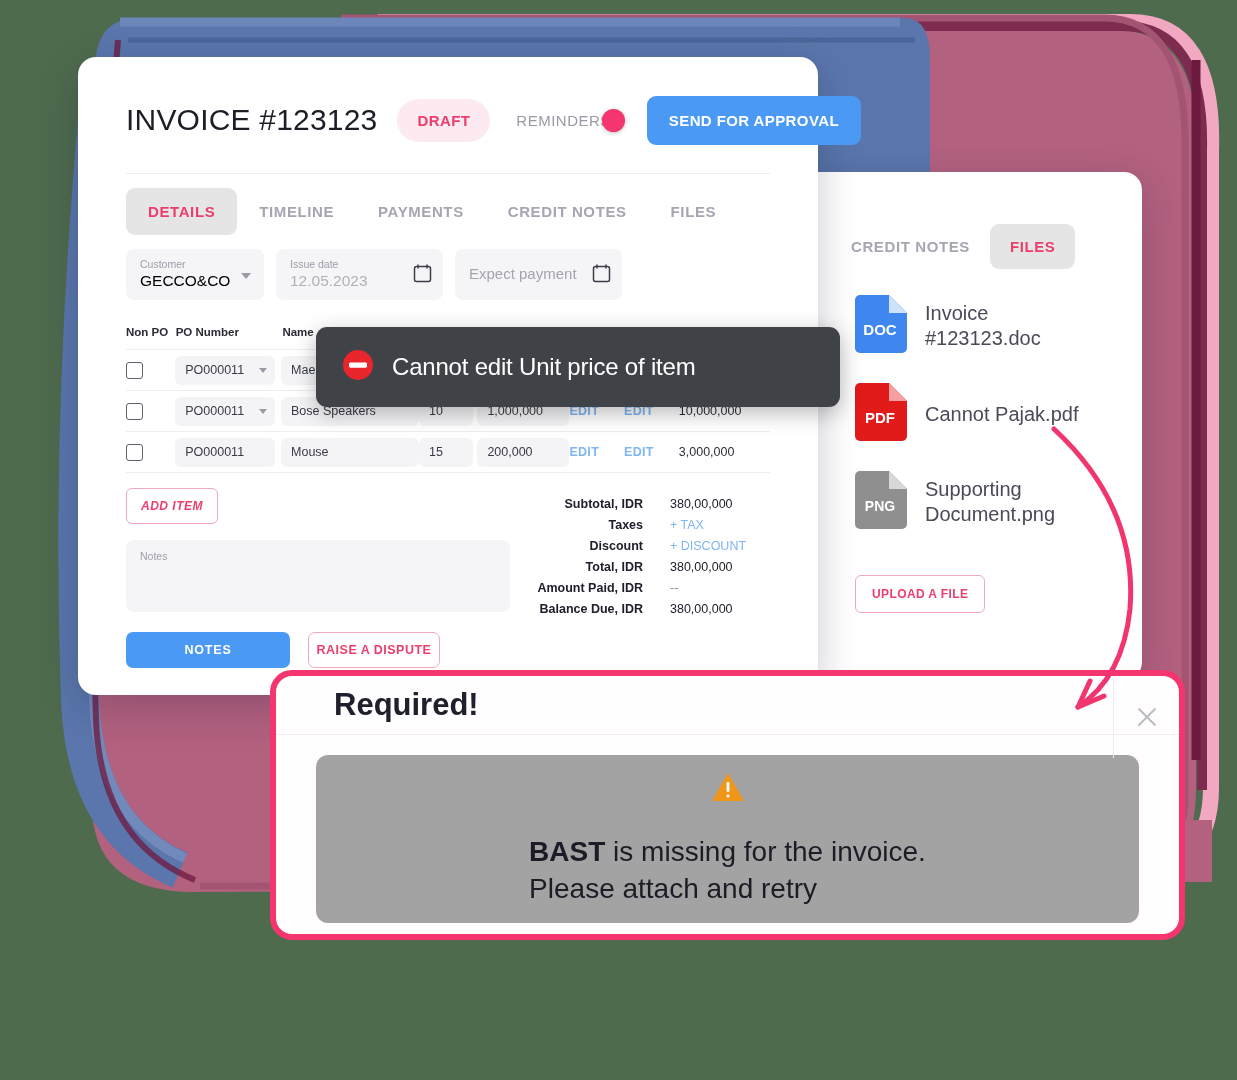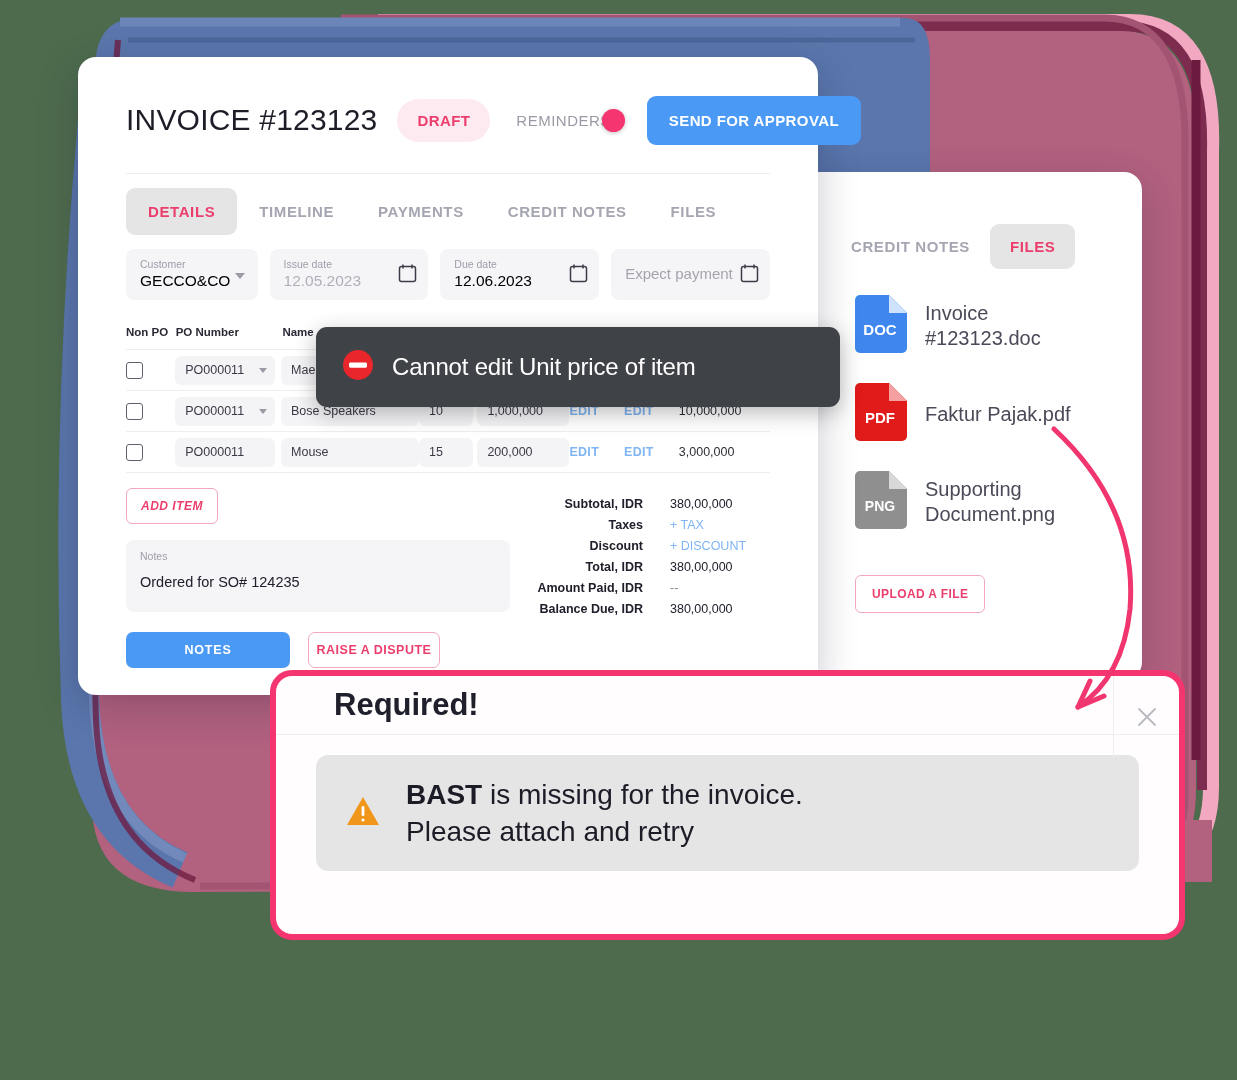--- a/index.html
+++ b/index.html
@@ -217,23 +217,24 @@
   }
   #dialog-title { font-size: 31px; font-weight: 700; color: #20202c; margin-left: 58px; }
   #dialog-close {
     position: absolute; right: 0; top: 0; width: 66px; height: 82px;
     border-left: 1px solid #eeeef2;
     display: flex; align-items: center; justify-content: center;
     cursor: pointer;
   }
   #dialog-body { padding: 20px 40px 0 40px; }
   #alert-box {
-    background: #e5e5e5; border-radius: 12px;
+    background: #a3a3a3; border-radius: 12px;
     min-height: 116px; display: flex; align-items: center; gap: 26px;
     padding: 16px 30px;
+    flex-direction: column;
   }
   #alert-text { font-size: 28px; color: #1c1c27; line-height: 37px; }
   #alert-text b { font-weight: 700; }
 
   
   #arrow { position: absolute; left: 1030px; top: 415px; z-index: 65; pointer-events: none; }
 </style>
 </head>
 <body>
 
@@ -281,30 +282,20 @@
 
     <div class="fields">
       <div class="field" id="f-customer">
         <div class="lbl">Customer</div>
         <div class="val">GECCO&amp;CO</div>
         <span class="caret"></span>
       </div>
       <div class="field" id="f-issue">
         <div class="lbl">Issue date</div>
         <div class="val muted">12.05.2023</div>
-        <span class="cal">
-          <svg width="19" height="20" viewBox="0 0 19 20" fill="none" stroke="#3c3c48" stroke-width="1.5">
-            <rect x="1.5" y="3.5" width="16" height="15" rx="2"></rect>
-            <path d="M5 1.5v4M14 1.5v4"></path>
-          </svg>
-        </span>
-      </div>
-      <div class="field" id="f-due">
-        <div class="lbl">Due date</div>
-        <div class="val">12.06.2023</div>
         <span class="cal">
           <svg width="19" height="20" viewBox="0 0 19 20" fill="none" stroke="#3c3c48" stroke-width="1.5">
             <rect x="1.5" y="3.5" width="16" height="15" rx="2"></rect>
             <path d="M5 1.5v4M14 1.5v4"></path>
           </svg>
         </span>
       </div>
       <div class="field" id="f-expect">
         <div class="ph">Expect payment</div>
         <span class="cal">
@@ -438,21 +429,20 @@
         </div>
       </div>
 
       <div class="tbl-bottom"></div>
 
       <button id="add-item-btn">ADD ITEM</button>
     </div>
 
     <div id="notes-box">
       <div class="lbl">Notes</div>
-      <div class="val">Ordered for SO# 124235</div>
     </div>
 
     <div class="btn-row">
       <button id="save-btn">NOTES</button>
       <button id="dispute-btn">RAISE A DISPUTE</button>
     </div>
   </div>
 
   <div id="totals">
     <div class="tot-row">
@@ -500,21 +490,21 @@
   </div>
 
   <div class="file-row">
     <span>
       <svg width="52" height="58" viewBox="0 0 52 58">
         <path d="M0 5a5 5 0 0 1 5-5h29l18 18v35a5 5 0 0 1-5 5H5a5 5 0 0 1-5-5Z" fill="#e11a1a"></path>
         <path d="M34 0l18 18H34Z" fill="#f5a0a0"></path>
         <text x="25" y="40" font-family="Liberation Sans, sans-serif" font-size="15" font-weight="bold" fill="#ffffff" text-anchor="middle">PDF</text>
       </svg>
     </span>
-    <span class="file-name">Faktur Pajak.pdf</span>
+    <span class="file-name">Cannot Pajak.pdf</span>
   </div>
 
   <div class="file-row">
     <span>
       <svg width="52" height="58" viewBox="0 0 52 58">
         <path d="M0 5a5 5 0 0 1 5-5h29l18 18v35a5 5 0 0 1-5 5H5a5 5 0 0 1-5-5Z" fill="#8f8f8f"></path>
         <path d="M34 0l18 18H34Z" fill="#d8d8d8"></path>
         <text x="25" y="40" font-family="Liberation Sans, sans-serif" font-size="14" font-weight="bold" fill="#ffffff" text-anchor="middle">PNG</text>
       </svg>
     </span>

